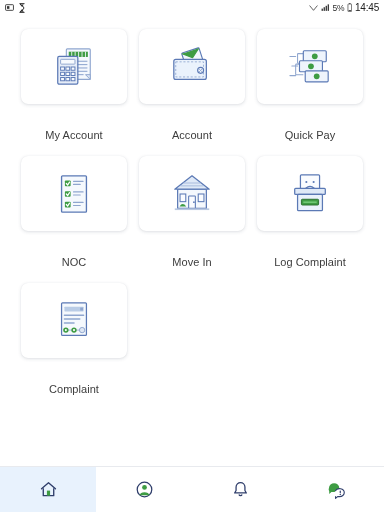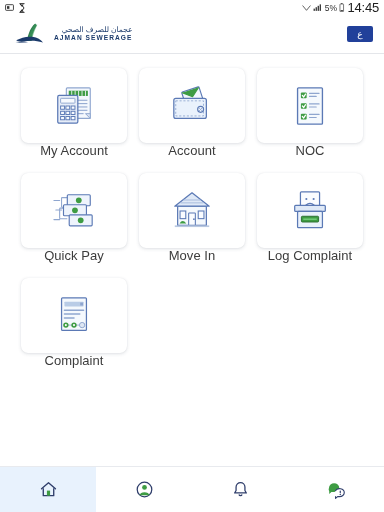--- a/index.html
+++ b/index.html
@@ -16,21 +16,21 @@
     height: 15px; flex: 0 0 15px;
     background: #ffffff;
     display: flex; align-items: center; justify-content: space-between;
     padding: 0 5px;
     font-size: 8.5px; color: #3a3a3a;
   }
   .sb-left { display: flex; align-items: center; gap: 4px; }
   .sb-right { display: flex; align-items: center; gap: 2.5px; }
   .sb-icon { display: inline-flex; align-items: center; justify-content: center; }
   .sb-text { font-size: 8.5px; color: #2e2e2e; letter-spacing: -0.1px; }
-  .sb-clock { font-size: 13px; color: #202020; letter-spacing: -0.2px; }
+  .sb-clock { font-size: 10px; color: #202020; letter-spacing: -0.2px; }
 
   
   .header {
     height: 39px; flex: 0 0 39px;
     background: #ffffff;
     display: flex; align-items: center; justify-content: space-between;
     padding: 0 11px 0 14px;
     border-bottom: 1px solid #e4e6ea;
   }
   .brand { display: flex; align-items: center; gap: 6px; }
@@ -62,22 +62,22 @@
   }
   .tile { display: flex; flex-direction: column; align-items: center; cursor: pointer; }
   .tile-card {
     width: 106px; height: 75px;
     background: #ffffff;
     border-radius: 7px;
     box-shadow: 0 1px 3.5px rgba(60,70,95,0.17), 0 0 1px rgba(60,70,95,0.10);
     display: flex; align-items: center; justify-content: center;
   }
   .tile-label {
-    margin-top: 0; margin-bottom: 9px;
-    font-size: 13px; color: #3c3c3c; text-align: center;
+    margin-top: 25px; margin-bottom: 9px;
+    font-size: 11px; color: #3c3c3c; text-align: center;
     letter-spacing: 0.05px;
   }
   .tile-ico { width: 46px; height: 44px; display: block; }
 
   
   .bottomnav {
     position: absolute; left: 0; bottom: 0;
     width: 384px; height: 46px;
     background: #ffffff;
     border-top: 1px solid #e8eaee;
@@ -130,37 +130,20 @@
         <svg width="5.5" height="9" viewBox="0 0 8 16">
             <rect x="2.6" y="0.4" width="2.8" height="1.4" fill="#3a3a3a"></rect>
             <rect x="0.8" y="1.8" width="6.4" height="13.4" rx="0.8" fill="none" stroke="#3a3a3a" stroke-width="1.2"></rect>
             <rect x="1.9" y="12.6" width="4.2" height="1.6" fill="#3a3a3a"></rect>
           </svg>
       </span>
       <span class="sb-clock">14:45</span>
     </div>
   </div>
 
-  <div class="header">
-    <div class="brand">
-      <span class="brand-mark">
-        <svg viewBox="0 0 48 34" width="34" height="24">
-          <path d="M30 2 C26 5 23 10 21 16 C19.5 20.5 18.5 24 18 27 L24.5 27 C25 21 27 13 32 5 Z" fill="#2f7d4f"></path>
-          <path d="M29.5 3 C25 10 21 19 19.5 27 L25 27 C26.5 19 30 10 33 4 Z" fill="#3d9b5c" opacity="0.55"></path>
-          <path d="M3 26 C10 22 18 20 26 21 C33 22 38 25 41 29 C33 27 26 26 19 27 C13 28 8 29 3 26 Z" fill="#1b3a6b"></path>
-          <path d="M2 28.5 C9 27 15 27.5 20 29 L8 29.6 Z" fill="#1b3a6b" opacity="0.65"></path>
-        </svg>
-      </span>
-      <span class="brand-text">
-        <span class="brand-ar">عجمان للصرف الصحي</span>
-        <span class="brand-en">AJMAN SEWERAGE</span>
-      </span>
-    </div>
-    <button class="lang-btn">ع</button>
-  </div>
 
   <div class="content">
     <div class="grid">
 
       <div class="tile">
         <div class="tile-card">
           <span class="tile-ico">
             <svg viewBox="0 0 48 46" width="46" height="44">
               <rect x="16" y="4" width="25" height="32" rx="1" fill="#f4f8fd" stroke="#8fa6cf" stroke-width="1.2"></rect>
               <rect x="18.5" y="7" width="20" height="5.5" fill="#3e9c43"></rect>
@@ -211,49 +194,20 @@
             </svg>
           </span>
         </div>
         <div class="tile-label">Account</div>
       </div>
 
       <div class="tile">
         <div class="tile-card">
           <span class="tile-ico">
             <svg viewBox="0 0 48 46" width="46" height="44">
-              <rect x="11" y="4" width="26" height="38" rx="1" fill="#f5f9fd" stroke="#5b79b5" stroke-width="1.4"></rect>
-              <g fill="#3e9c43">
-                <rect x="14.5" y="9" width="6" height="6" rx="0.8"></rect>
-                <rect x="14.5" y="20" width="6" height="6" rx="0.8"></rect>
-                <rect x="14.5" y="31" width="6" height="6" rx="0.8"></rect>
-              </g>
-              <g stroke="#ffffff" stroke-width="1.3" fill="none" stroke-linecap="round">
-                <path d="M16 12 l1.4 1.6 L19.3 10.6"></path>
-                <path d="M16 23 l1.4 1.6 L19.3 21.6"></path>
-                <path d="M16 34 l1.4 1.6 L19.3 32.6"></path>
-              </g>
-              <g stroke="#8fa6cf" stroke-width="1.2" stroke-linecap="round">
-                <line x1="23.5" y1="9.8" x2="33.5" y2="9.8"></line>
-                  <line x1="23.5" y1="13" x2="30.5" y2="13"></line>
-                <line x1="23.5" y1="20.8" x2="33.5" y2="20.8"></line>
-                  <line x1="23.5" y1="24" x2="30.5" y2="24"></line>
-                <line x1="23.5" y1="31.8" x2="33.5" y2="31.8"></line>
-                  <line x1="23.5" y1="35" x2="30.5" y2="35"></line>
-              </g>
-            </svg>
-          </span>
-        </div>
-        <div class="tile-label">NOC</div>
-      </div>
-
-      <div class="tile">
-        <div class="tile-card">
-          <span class="tile-ico">
-            <svg viewBox="0 0 48 46" width="46" height="44">
               <g stroke="#8fa6cf" stroke-width="1.1" stroke-linecap="round">
                 <line x1="3" y1="12" x2="9" y2="12"></line>
                   <line x1="5" y1="22" x2="11" y2="22"></line>
                   <line x1="3" y1="32" x2="9" y2="32"></line>
               </g>
               <path d="M11 9 h8 M11 9 v10 M11 19 h6" fill="none" stroke="#8fa6cf" stroke-width="1.1"></path>
               <path d="M9 20 h8 M9 20 v11 M9 31 h8" fill="none" stroke="#8fa6cf" stroke-width="1.1"></path>
               <rect x="17" y="6" width="24" height="11.5" rx="1" fill="#eef4fc" stroke="#5b79b5" stroke-width="1.2"></rect>
               <circle cx="29" cy="11.8" r="3" fill="#3e9c43"></circle>
               <rect x="13" y="16.5" width="24" height="11.5" rx="1" fill="#eef4fc" stroke="#5b79b5" stroke-width="1.2"></rect>
@@ -263,20 +217,49 @@
             </svg>
           </span>
         </div>
         <div class="tile-label">Quick Pay</div>
       </div>
 
       <div class="tile">
         <div class="tile-card">
           <span class="tile-ico">
             <svg viewBox="0 0 48 46" width="46" height="44">
+              <rect x="11" y="4" width="26" height="38" rx="1" fill="#f5f9fd" stroke="#5b79b5" stroke-width="1.4"></rect>
+              <g fill="#3e9c43">
+                <rect x="14.5" y="9" width="6" height="6" rx="0.8"></rect>
+                <rect x="14.5" y="20" width="6" height="6" rx="0.8"></rect>
+                <rect x="14.5" y="31" width="6" height="6" rx="0.8"></rect>
+              </g>
+              <g stroke="#ffffff" stroke-width="1.3" fill="none" stroke-linecap="round">
+                <path d="M16 12 l1.4 1.6 L19.3 10.6"></path>
+                <path d="M16 23 l1.4 1.6 L19.3 21.6"></path>
+                <path d="M16 34 l1.4 1.6 L19.3 32.6"></path>
+              </g>
+              <g stroke="#8fa6cf" stroke-width="1.2" stroke-linecap="round">
+                <line x1="23.5" y1="9.8" x2="33.5" y2="9.8"></line>
+                  <line x1="23.5" y1="13" x2="30.5" y2="13"></line>
+                <line x1="23.5" y1="20.8" x2="33.5" y2="20.8"></line>
+                  <line x1="23.5" y1="24" x2="30.5" y2="24"></line>
+                <line x1="23.5" y1="31.8" x2="33.5" y2="31.8"></line>
+                  <line x1="23.5" y1="35" x2="30.5" y2="35"></line>
+              </g>
+            </svg>
+          </span>
+        </div>
+        <div class="tile-label">NOC</div>
+      </div>
+
+      <div class="tile">
+        <div class="tile-card">
+          <span class="tile-ico">
+            <svg viewBox="0 0 48 46" width="46" height="44">
               <rect x="9" y="18" width="30" height="20" fill="#f5f9fd" stroke="#5b79b5" stroke-width="1.3"></rect>
               <path d="M24 4 L42 18 L6 18 Z" fill="#dfe9f7" stroke="#5b79b5" stroke-width="1.3" stroke-linejoin="round"></path>
               <g stroke="#9fb4d8" stroke-width="0.9">
                 <line x1="12" y1="14.5" x2="36" y2="14.5"></line>
                   <line x1="15" y1="11.5" x2="33" y2="11.5"></line>
               </g>
               <rect x="20.5" y="25" width="7" height="13" rx="0.6" fill="#fafcff" stroke="#5b79b5" stroke-width="1.1"></rect>
               <circle cx="26" cy="31.5" r="0.9" fill="#5b79b5"></circle>
               <rect x="11.5" y="23" width="6" height="8" fill="#fafcff" stroke="#5b79b5" stroke-width="1.1"></rect>
               <rect x="30.5" y="23" width="6" height="8" fill="#fafcff" stroke="#5b79b5" stroke-width="1.1"></rect>

